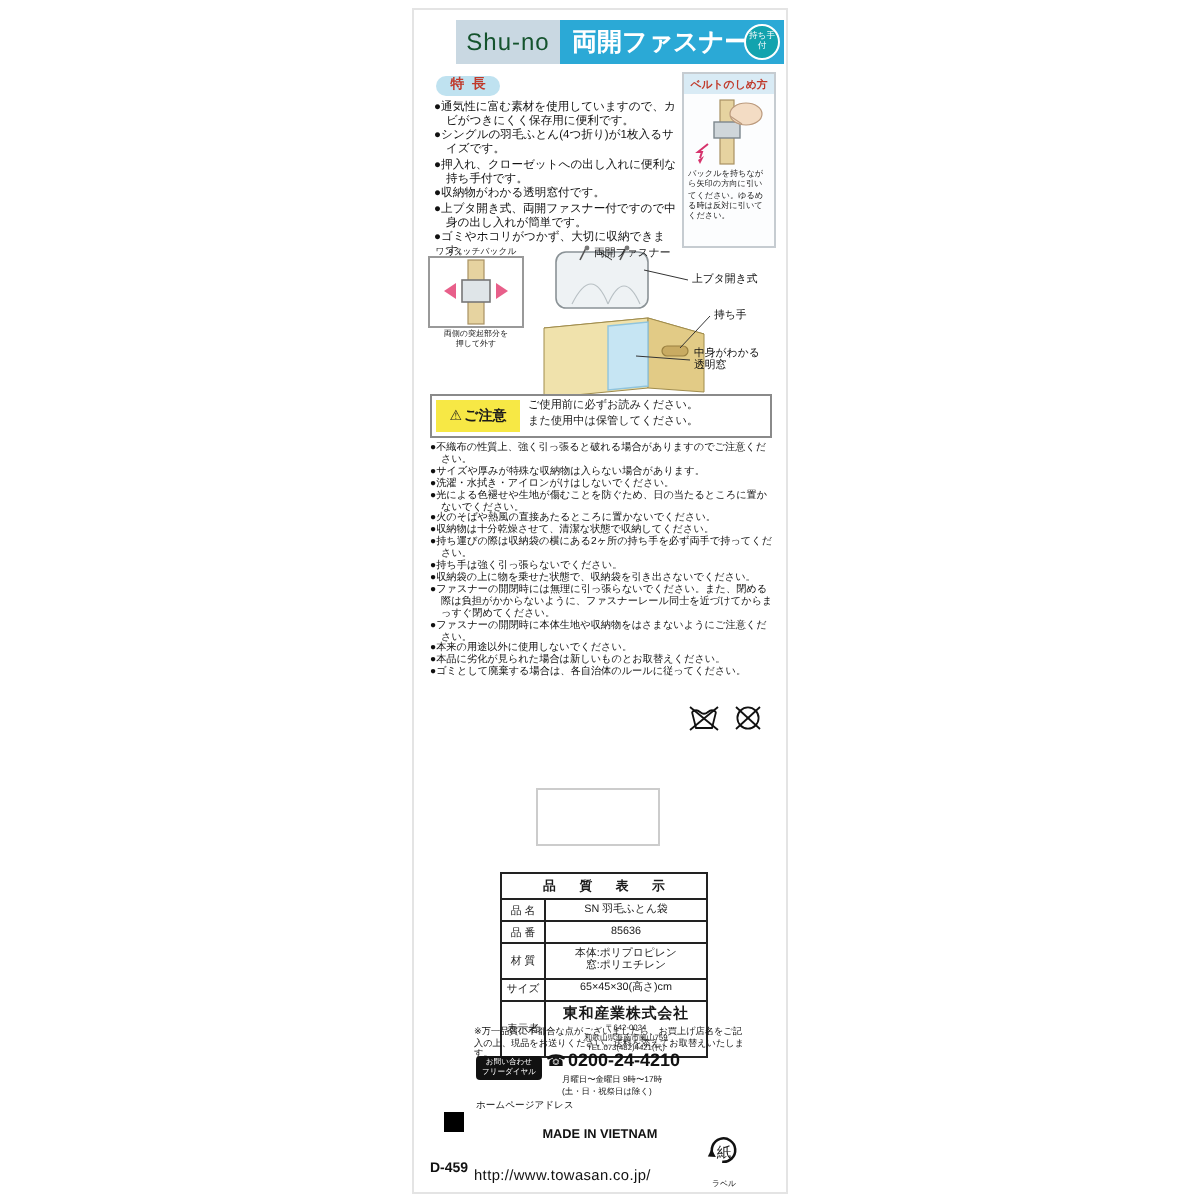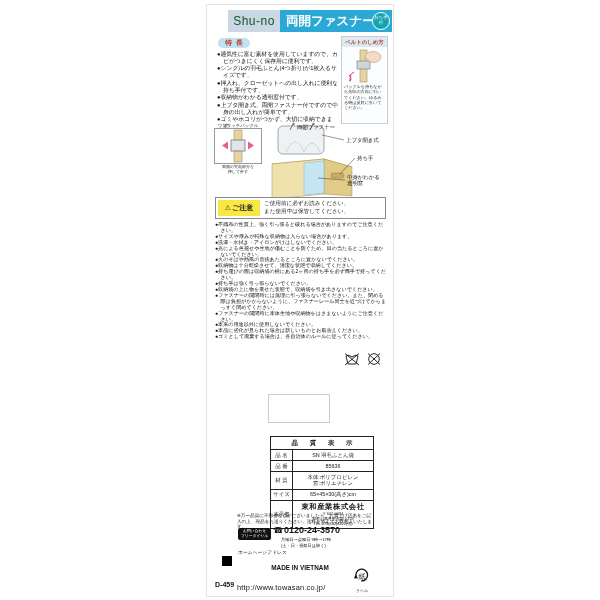--- a/index.html
+++ b/index.html
@@ -50,21 +50,21 @@
         font-weight:bold;font-size:7px;margin-left:2px;gap:1px;}
   .caution-intro{flex:1;font-size:5.6px;line-height:1.35;padding-left:4px;white-space:pre-line;}
   .cautions{position:absolute;left:8px;top:217px;width:172px;font-size:5.1px;line-height:1.16;color:#111;}
   .cautions .li{padding-left:5.5px;text-indent:-5.5px;}
 
   .care-icons{position:absolute;left:137px;top:347px;display:flex;gap:6px;}
 
   .blank-box{position:absolute;left:61px;top:389px;width:62px;height:29px;border:1px solid #ccc;background:#fff;}
 
   
-  .quality{position:absolute;left:63px;top:431px;width:104px;border:1.5px solid #222;font-size:5.4px;background:#fff;}
+  .quality{position:absolute;left:43px;top:431px;width:104px;border:1.5px solid #222;font-size:5.4px;background:#fff;}
   .q-title{text-align:center;font-weight:bold;font-size:6.4px;letter-spacing:5px;text-indent:5px;
            border-bottom:1px solid #222;padding:1.5px 0;}
   .q-row{display:flex;border-bottom:1px solid #222;}
   .q-row:last-child{border-bottom:none;}
   .q-label{width:22px;border-right:1px solid #222;display:flex;align-items:center;justify-content:center;
            text-align:center;padding:1.5px 1px;}
   .q-value{flex:1;display:flex;flex-direction:column;align-items:center;justify-content:center;
            text-align:center;white-space:pre-line;padding:1.5px 1px;line-height:1.25;}
   .maker-name{font-size:7.4px;font-weight:bold;letter-spacing:0.5px;}
   .maker-addr{font-size:3.9px;white-space:pre-line;line-height:1.25;margin-top:1px;}
@@ -231,21 +231,21 @@
     </div>
 
     <div class="note">※万一品質に不都合な点がございましたら、お買上げ店名をご記入の上、現品をお送りください。送料を添えてお取替えいたします。</div>
 
     <div class="contact-badge">
       <div>お問い合わせ</div>
       <div>フリーダイヤル</div>
     </div>
     <div class="phone-row">
       <span class="phone-glyph">☎</span>
-      <span>0120-24-3570</span>
+      <span>0200-24-4210</span>
     </div>
     <div class="hours">
       <div>月曜日〜金曜日 9時〜17時</div>
       <div>(土・日・祝祭日は除く)</div>
     </div>
 
     <div class="hp-label">ホームページアドレス</div>
     <div class="hp-url">http://www.towasan.co.jp/</div>
     <div class="print-mark"></div>
     <div class="origin">MADE IN VIETNAM</div>

